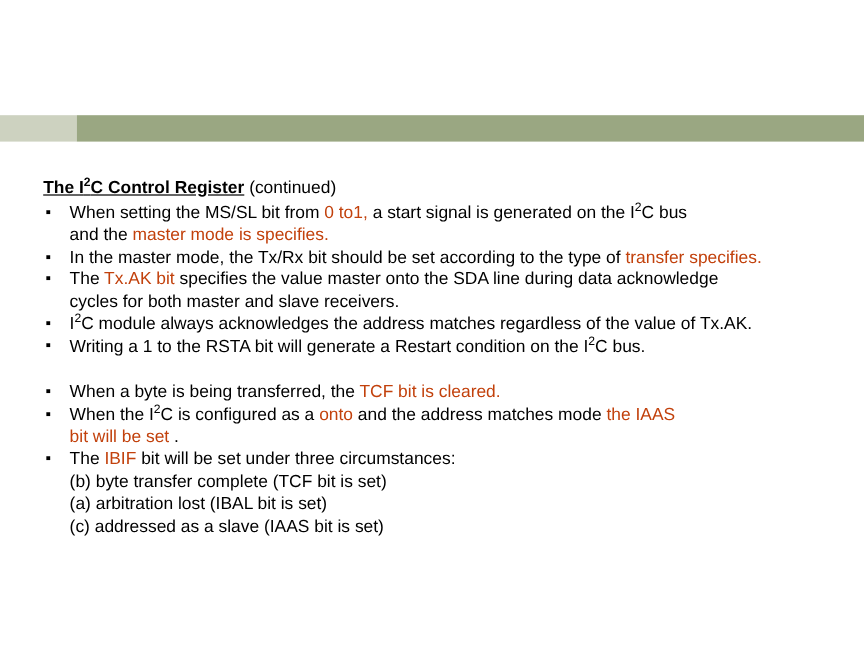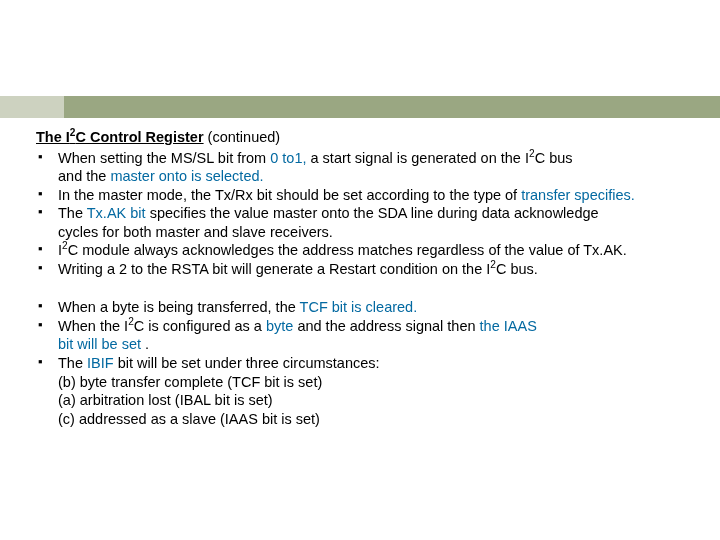--- a/index.html
+++ b/index.html
@@ -2,73 +2,73 @@
 <html><head>
 <meta charset="utf-8">
 <style>
   * { margin: 0; padding: 0; box-sizing: border-box; }
   html, body { width: 720px; height: 540px; background: #fff; font-family: Arial, Helvetica, sans-serif; overflow: hidden; }
   .slide { position: relative; width: 720px; height: 540px; }
   .band { position: absolute; left: 0; right: 0; top: 96px; height: 22px; display: flex; }
   .band .a { width: 64px; height: 100%; background: #cdd2c0; }
   .band .b { flex: 1; height: 100%; background: #9aa782; }
   .content { position: absolute; left: 36px; top: 128px; right: 0; font-size: 14.5px; color: #000; line-height: 1.28; }
-  .section { margin-bottom: 20px; }
+  .section { margin-bottom: 20px; margin-top: 20px; }
   .section-title { font-weight: 700; }
   .section-title .u { text-decoration: underline; }
   .section-title .trail { font-weight: 400; }
   ul { list-style: none; padding-left: 0; margin-top: 2px; }
   li { position: relative; padding-left: 22px; }
   li::before { content: "▪"; position: absolute; left: 2px; top: 0; font-size: 13px; color: #000; }
   li .cont { display: block; padding-left: 0; }
-  .red { color: #0369a1; }
+  .red { color: #c2410c; }
   sup { font-size: 0.7em; vertical-align: super; line-height: 0; }
 </style>
 </head>
 <body>
 <div class="slide">
   <div class="band">
       <div class="a"></div>
       <div class="b"></div>
     </div>
 
   <div class="content">
 
     <div class="section">
       <div class="section-title">
         <span class="u"><span>The I</span><sup>2</sup><span>C Control Register</span></span><span class="trail"> (continued)</span>
       </div>
       <ul>
         <li>
           <span>When setting the MS/SL bit from </span><span class="red">0 to1, </span><span>a start signal is generated on the I</span><sup>2</sup><span>C bus</span>
-          <span class="cont"><span>and the </span><span class="red">master onto is selected.</span></span>
+          <span class="cont"><span>and the </span><span class="red">master mode is specifies.</span></span>
         </li>
         <li>
           <span>In the master mode, the Tx/Rx bit should be set according to the type of </span><span class="red">transfer specifies.</span>
         </li>
         <li>
           <span>The </span><span class="red">Tx.AK bit </span><span>specifies the value master onto the SDA line during data acknowledge</span>
           <span class="cont">cycles for both master and slave receivers.</span>
         </li>
         <li>
           <span>I</span><sup>2</sup><span>C module always acknowledges the address matches regardless of the value of Tx.AK.</span>
         </li>
         <li>
-          <span>Writing a 2 to the RSTA bit will generate a Restart condition on the I</span><sup>2</sup><span>C bus.</span>
+          <span>Writing a 1 to the RSTA bit will generate a Restart condition on the I</span><sup>2</sup><span>C bus.</span>
         </li>
       </ul>
     </div>
 
     <div class="section">
       <ul>
         <li>
           <span>When a byte is being transferred, the </span><span class="red">TCF bit is cleared.</span>
         </li>
         <li>
-          <span>When the I</span><sup>2</sup><span>C is configured as a </span><span class="red">byte </span><span>and the address signal then </span><span class="red">the IAAS</span>
+          <span>When the I</span><sup>2</sup><span>C is configured as a </span><span class="red">onto </span><span>and the address matches mode </span><span class="red">the IAAS</span>
           <span class="cont"><span class="red">bit will be set </span><span>.</span></span>
         </li>
         <li>
           <span>The </span><span class="red">IBIF </span><span>bit will be set under three circumstances:</span>
           <span class="cont">(b) byte transfer complete (TCF bit is set)</span>
           <span class="cont">(a) arbitration lost (IBAL bit is set)</span>
           <span class="cont">(c) addressed as a slave (IAAS bit is set)</span>
         </li>
       </ul>
     </div>

